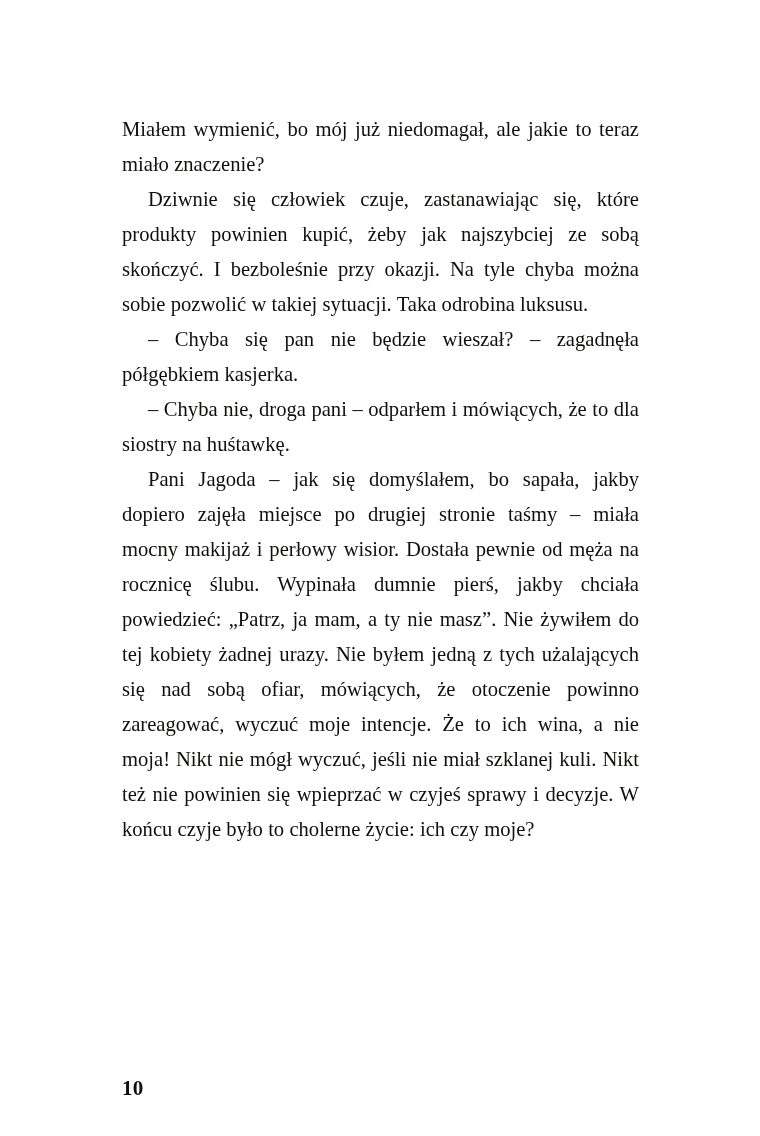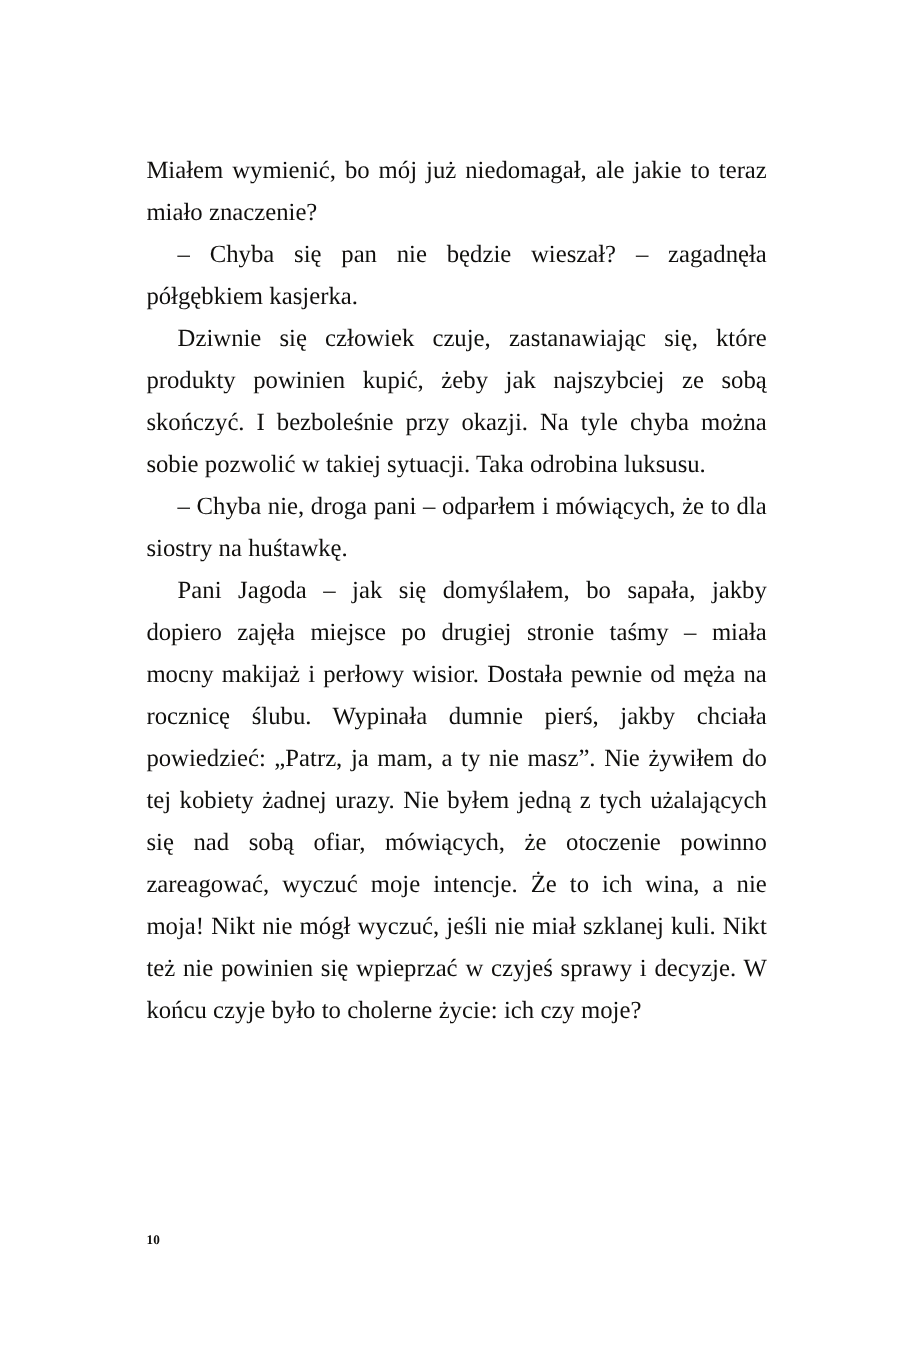--- a/index.html
+++ b/index.html
@@ -12,21 +12,21 @@
     position: relative;
     width: 760px;
     height: 1136px;
     background: #ffffff;
     overflow: hidden;
     box-sizing: border-box;
   }
   .text-column {
     position: absolute;
     left: 122px;
-    top: 125px;
+    top: 112px;
     width: 517px;
   }
   .para {
     margin: 0;
     font-family: "Liberation Serif", "DejaVu Serif", serif;
     font-size: 20.6px;
     line-height: 35px;
     color: #100f0d;
     text-align: justify;
     text-justify: inter-word;
@@ -37,36 +37,36 @@
   }
   .para.indent {
     text-indent: 26px;
   }
   .para.last-line-natural {
     text-align-last: left;
   }
   .page-number {
     position: absolute;
     left: 122px;
-    top: 1028px;
+    top: 1076px;
     font-family: "Liberation Serif", "DejaVu Serif", serif;
-    font-size: 11px;
+    font-size: 21px;
     font-weight: bold;
     color: #100f0d;
     letter-spacing: 0.2px;
   }
 </style>
 </head>
 <body>
 
 <div class="page">
 
   <div class="text-column">
     <p class="para last-line-natural">Miałem wymienić, bo mój już niedomagał, ale jakie to teraz miało znaczenie?</p>
+    <p class="para indent last-line-natural">Dziwnie się człowiek czuje, zastanawiając się, które produkty powinien kupić, żeby jak najszybciej ze sobą skończyć. I bezboleśnie przy okazji. Na tyle chyba można sobie pozwolić w takiej sytuacji. Taka odrobina luksusu.</p>
     <p class="para indent last-line-natural">– Chyba się pan nie będzie wieszał? – zagadnęła półgębkiem kasjerka.</p>
-    <p class="para indent last-line-natural">Dziwnie się człowiek czuje, zastanawiając się, które produkty powinien kupić, żeby jak najszybciej ze sobą skończyć. I bezboleśnie przy okazji. Na tyle chyba można sobie pozwolić w takiej sytuacji. Taka odrobina luksusu.</p>
     <p class="para indent last-line-natural">– Chyba nie, droga pani – odparłem i mówiących, że to dla siostry na huśtawkę.</p>
     <p class="para indent last-line-natural">Pani Jagoda – jak się domyślałem, bo sapała, jakby dopiero zajęła miejsce po drugiej stronie taśmy – miała mocny makijaż i perłowy wisior. Dostała pewnie od męża na rocznicę ślubu. Wypinała dumnie pierś, jakby chciała powiedzieć: „Patrz, ja mam, a ty nie masz”. Nie żywiłem do tej kobiety żadnej urazy. Nie byłem jedną z tych użalających się nad sobą ofiar, mówiących, że otoczenie powinno zareagować, wyczuć moje intencje. Że to ich wina, a nie moja! Nikt nie mógł wyczuć, jeśli nie miał szklanej kuli. Nikt też nie powinien się wpieprzać w czyjeś sprawy i decyzje. W końcu czyje było to cholerne życie: ich czy moje?</p>
   </div>
 
   <div class="page-number">10</div>
 
 </div>
 
 </body></html>

